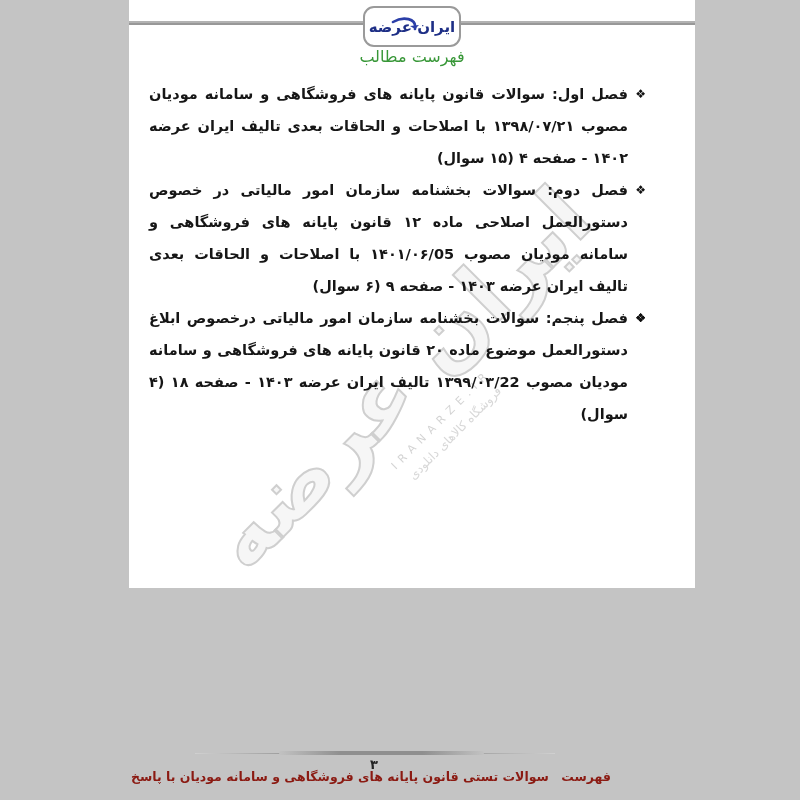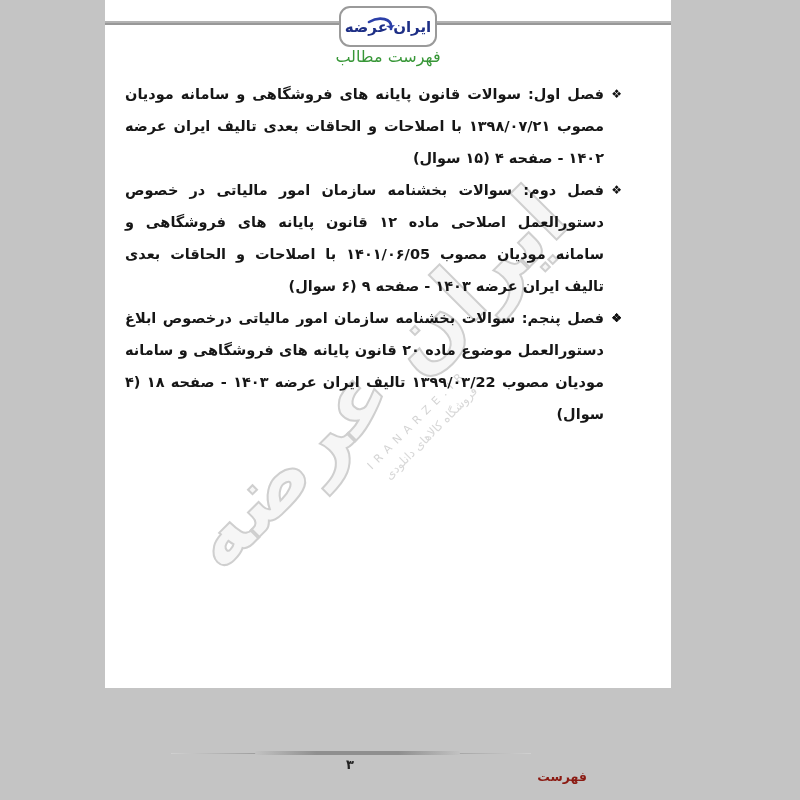--- a/index.html
+++ b/index.html
@@ -4,21 +4,21 @@
 <style>
   * { margin:0; padding:0; box-sizing:border-box; }
   html,body { width:800px; height:800px; }
   body {
     background:#c4c4c4;
     font-family:"DejaVu Sans","Liberation Sans",sans-serif;
     position:relative;
     overflow:hidden;
   }
   .page {
-    position:absolute; left:105px; top:0; width:566px; height:688px;
+    position:absolute; left:129px; top:0; width:566px; height:588px;
     background:#ffffff;
   }
   
   .header-rule {
     position:absolute; top:21px; left:0; right:0; height:4px;
     border-top:2px solid #b2b2b2; border-bottom:2px solid #989898;
   }
   .logo-pill {
     position:absolute; top:6px; left:50%; transform:translateX(-50%);
     width:98px; height:41px; background:#ffffff;
@@ -127,15 +127,16 @@
     </div>
     <div class="toc-item">
       <span class="toc-bullet">❖</span>
       <span>فصل پنجم: سوالات بخشنامه سازمان امور مالیاتی درخصوص ابلاغ دستورالعمل موضوع ماده ۲۰ قانون پایانه های فروشگاهی و سامانه مودیان مصوب ۱۳۹۹/۰۳/22 تالیف ایران عرضه ۱۴۰۳ - صفحه ۱۸ (۴ سوال)</span>
     </div>
   </div>
 
   <div class="footer-rule-thin"></div>
   <div class="footer-rule-thick"></div>
   <div class="page-number">۳</div>
+  <div class="footer-book-title">سوالات تستی قانون پایانه های فروشگاهی و سامانه مودیان با پاسخ</div>
   <div class="footer-section">فهرست</div>
 
 </div>
 
 </body></html>

